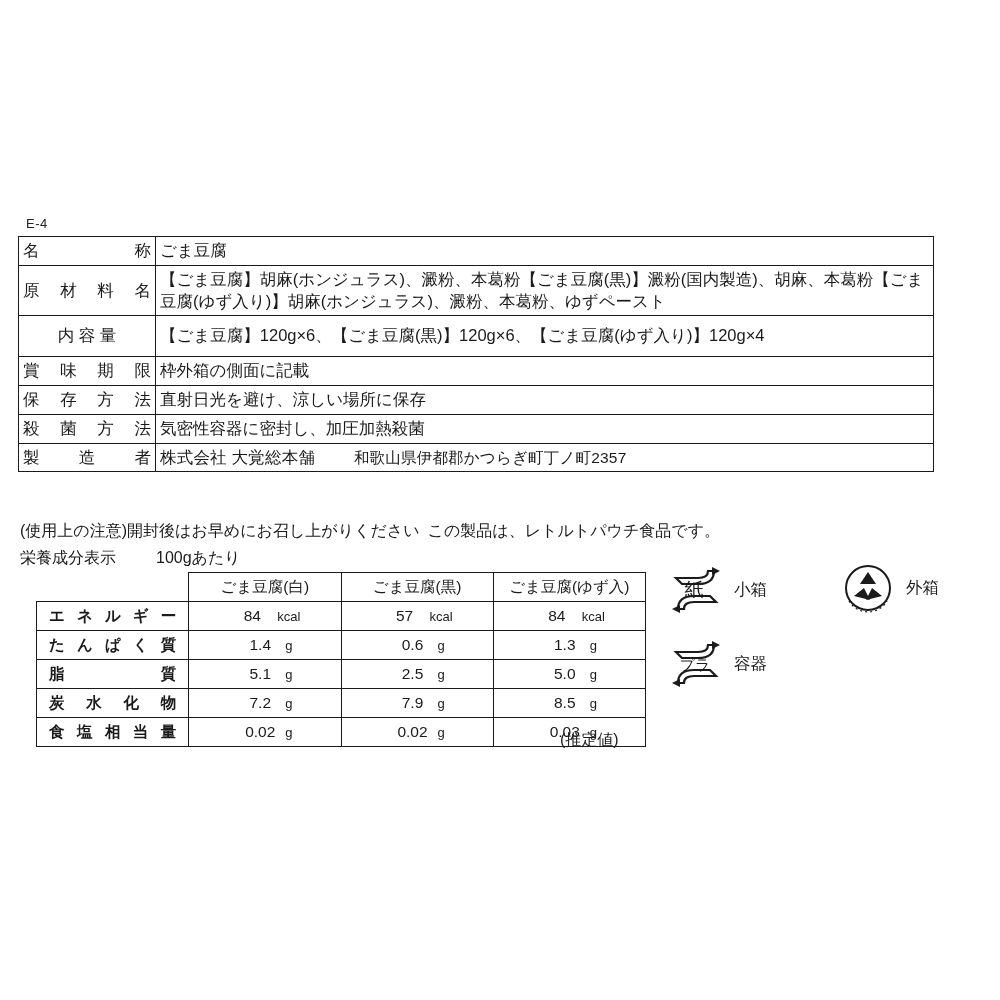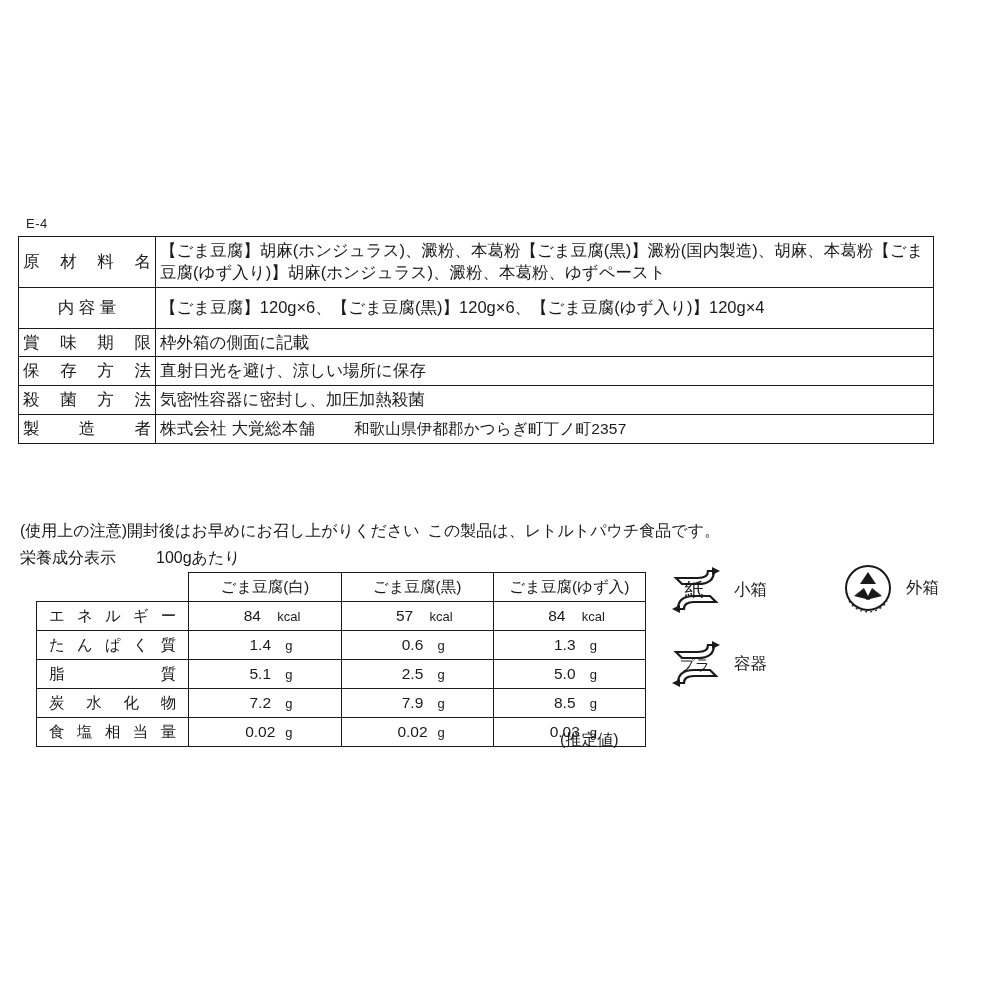--- a/index.html
+++ b/index.html
@@ -118,20 +118,21 @@
     font-size: 15.5px;
     height: 26px;
     padding: 1px 4px;
   }
   .nutri-table .col-name {
     width: 146px;
     text-align: justify;
     text-align-last: justify;
     padding: 1px 12px;
     white-space: nowrap;
+    font-weight: bold;
   }
   .nutri-table .col-head {
     text-align: center;
     font-size: 15.5px;
   }
   .nutri-table .corner {
     border-left: none;
     border-top: none;
     border-right: 1px solid #1a1a1a;
     border-bottom: 1px solid #1a1a1a;
@@ -188,20 +189,24 @@
 </style>
 </head>
 <body>
 
 <div id="sheet">
 
   <div class="code-label">E-4</div>
 
   <table class="label-table">
     <tbody>
+      <tr>
+        <td class="hdr-cell">名　　　称</td>
+        <td class="val-cell">ごま豆腐</td>
+      </tr>
       <tr>
         <td class="hdr-cell">原 材 料 名</td>
         <td class="val-cell ingredients-cell">【ごま豆腐】胡麻(ホンジュラス)、澱粉、本葛粉【ごま豆腐(黒)】澱粉(国内製造)、胡麻、本葛粉【ごま豆腐(ゆず入り)】胡麻(ホンジュラス)、澱粉、本葛粉、ゆずペースト</td>
       </tr>
       <tr class="tall">
         <td class="hdr-cell center">内 容 量</td>
         <td class="val-cell">【ごま豆腐】120g×6、【ごま豆腐(黒)】120g×6、【ごま豆腐(ゆず入り)】120g×4</td>
       </tr>
       <tr>
         <td class="hdr-cell">賞 味 期 限</td>

